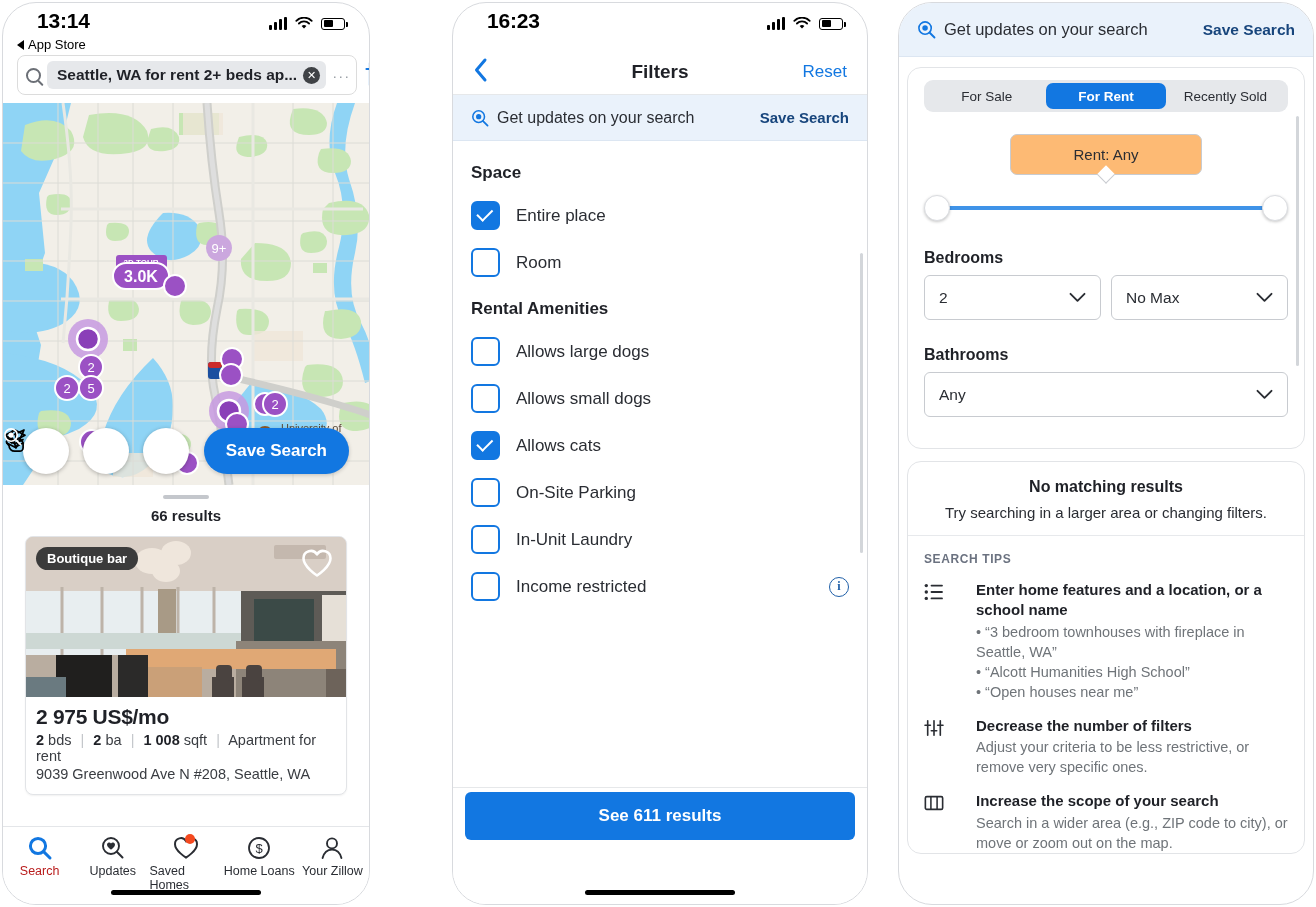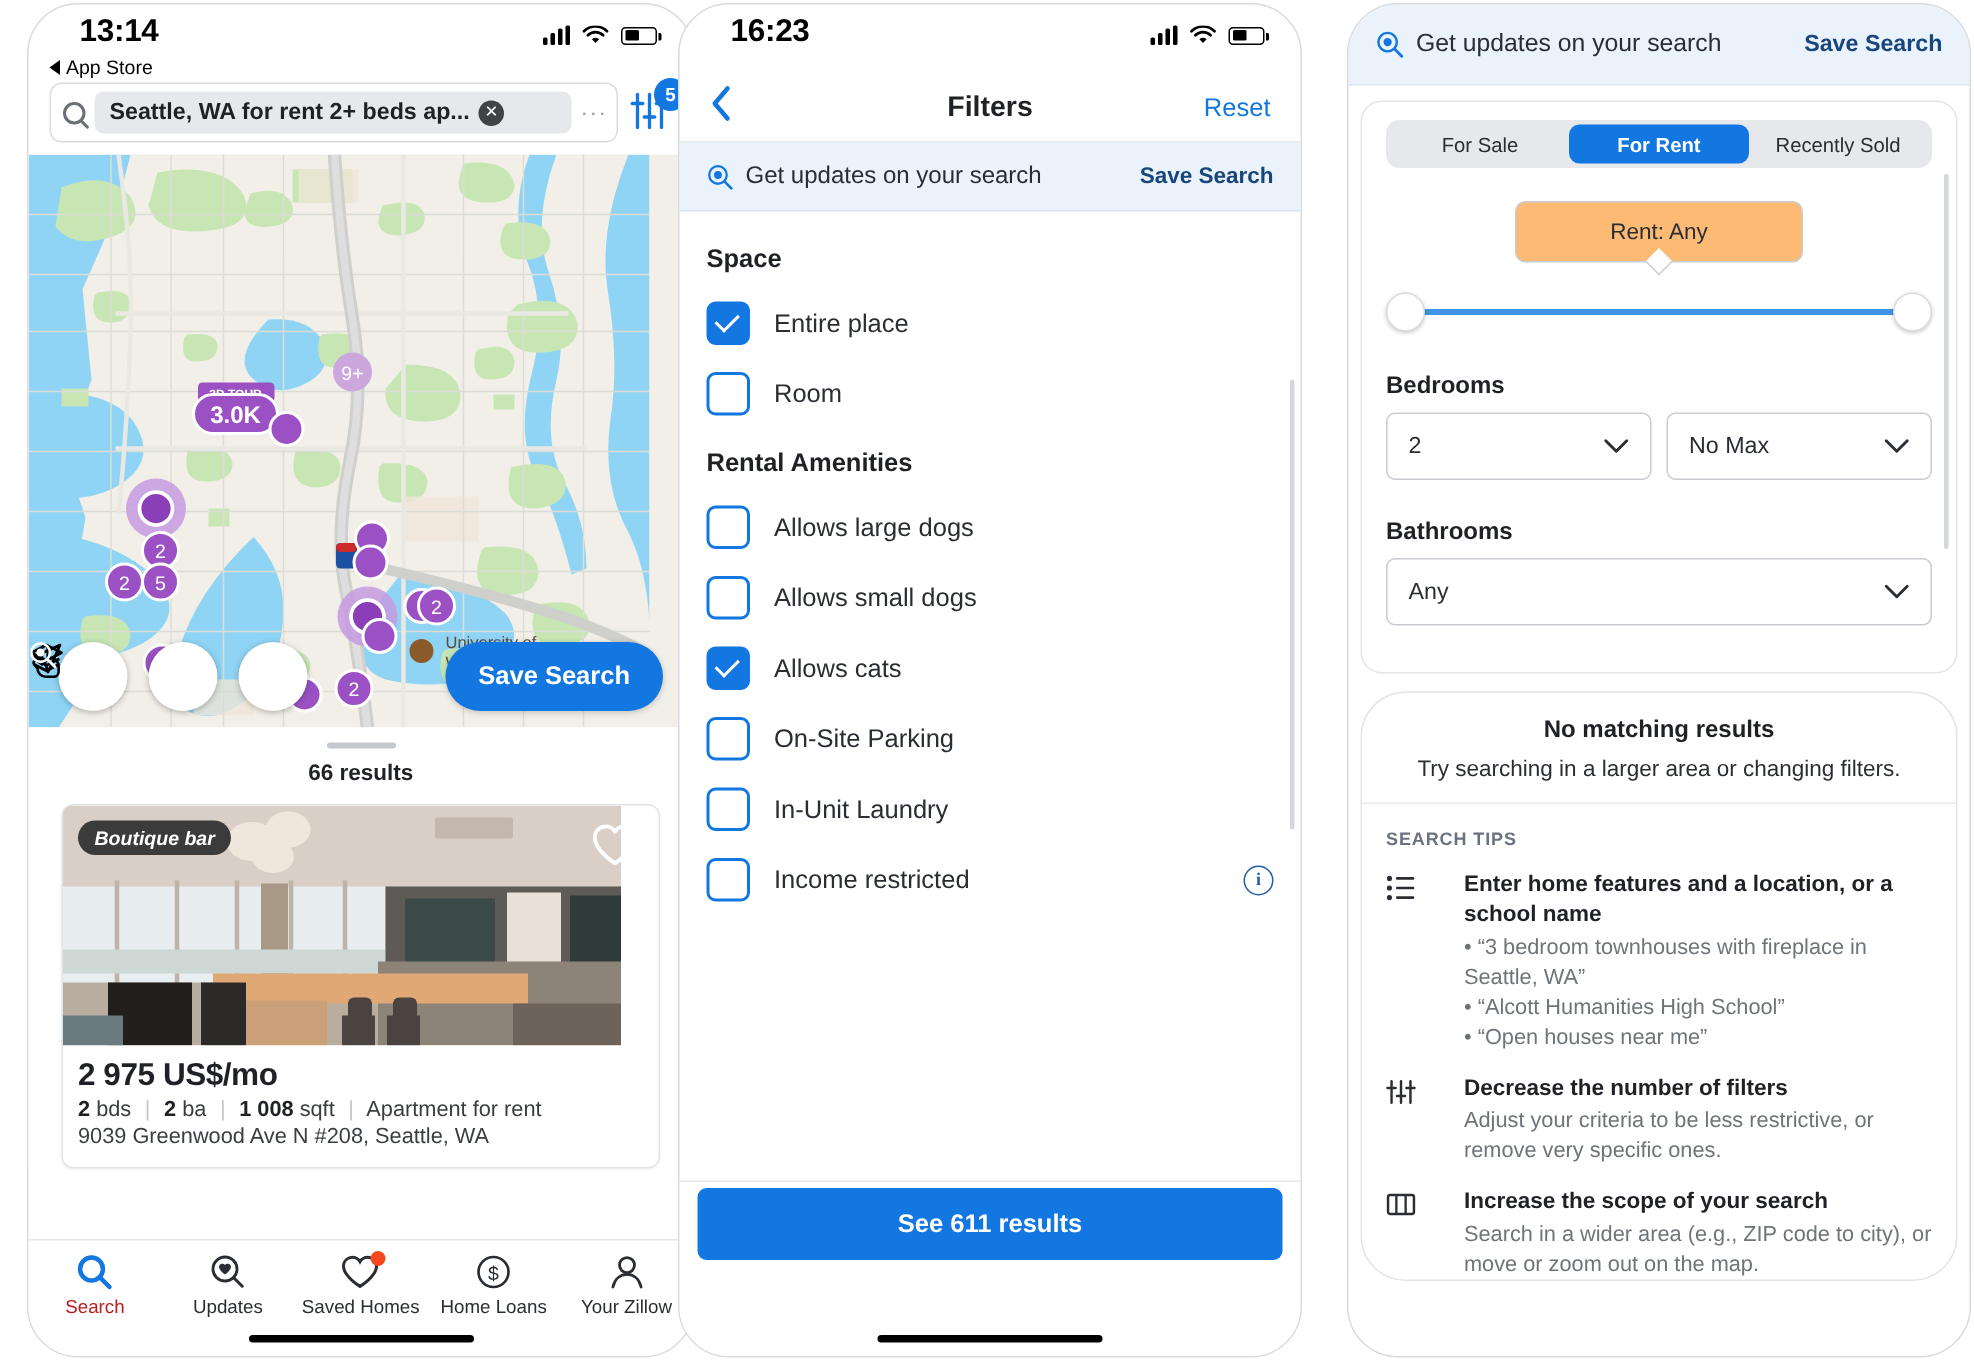--- a/index.html
+++ b/index.html
@@ -14,21 +14,21 @@
   
   .phone {
     position: absolute;
     background: #fff;
     border: 1px solid #d8dade;
     border-radius: 34px;
     overflow: hidden;
   }
 
   
-  #phone1 { left: 18px; top: 2px; width: 445px; height: 903px; }
+  #phone1 { left: 2px; top: 2px; width: 368px; height: 903px; }
 
   .statusbar {
     position: relative; height: 46px;
     padding: 0 22px; display:flex; align-items:flex-end;
   }
   .sb-time {
     position:absolute; left:34px; top:6px;
     font-size: 21px; font-weight: 700; color:#000; letter-spacing:-0.2px;
   }
   .sb-right { position:absolute; right:24px; top:14px; display:flex; align-items:center; gap:8px; }
@@ -77,21 +77,21 @@
     display:flex;align-items:center;gap:8px;padding:0 22px;font-size:17px;font-weight:700;
     box-shadow:0 1px 4px rgba(0,0,0,.2);
   }
 
   
   .sheet { position:relative; background:#fff; padding: 8px 0 0; }
   .grabber { width:46px;height:4px;border-radius:2px;background:#c4c7cc;margin:2px auto 8px; }
   .results-count { text-align:center;font-size:15px;font-weight:700;color:#1f2127;margin-bottom:12px; }
   .card { margin:0 22px; border:1px solid #e2e4e7; border-radius:8px; overflow:hidden; background:#fff;
           box-shadow:0 1px 2px rgba(0,0,0,.06); }
-  .card-img { position:relative; height:160px; overflow:hidden;font-style:italic; }
+  .card-img { position:relative; height:160px; overflow:hidden; }
   .card-img svg{display:block;}
   .tag { position:absolute; left:10px; top:10px; background:#3b3b3b; color:#fff; font-size:13px;
          font-weight:700; padding:4px 11px; border-radius:13px; }
   .heart { position:absolute; right:12px; top:10px; }
   .card-body { padding:8px 10px 12px; }
   .price { font-size:21px; font-weight:700; color:#1f2127; letter-spacing:-0.3px; }
   .meta { font-size:14.5px; color:#3a3d42; margin-top:3px; }
   .meta b { color:#1f2127; }
   .meta .sep { color:#c3c6ca; margin:0 5px; }
   .addr { font-size:14.5px; color:#3a3d42; margin-top:2px; }
@@ -631,21 +631,21 @@
       <div class="sel">
         <span>Any</span>
         <svg class="chev-d" width="17" height="11" viewBox="0 0 17 11">
           <path d="M1.5 1.8 8.5 8.8 15.5 1.8" fill="none" stroke="#2a2d33" stroke-width="1.9" stroke-linecap="round" stroke-linejoin="round"></path>
         </svg>
       </div>
     </div>
     <div class="p3scroll"></div>
   </div>
 
-  <div class="p3card" style="margin-top:12px;border-radius:30px;">
+  <div class="p3card" style="margin-top:12px;">
     <div class="nomatch">
       <div class="h">No matching results</div>
       <div class="p">Try searching in a larger area or changing filters.</div>
     </div>
 
     <div class="tipshdr">SEARCH TIPS</div>
 
     <div class="tip">
       <span class="ico">
         <svg width="20" height="18" viewBox="0 0 20 18">

